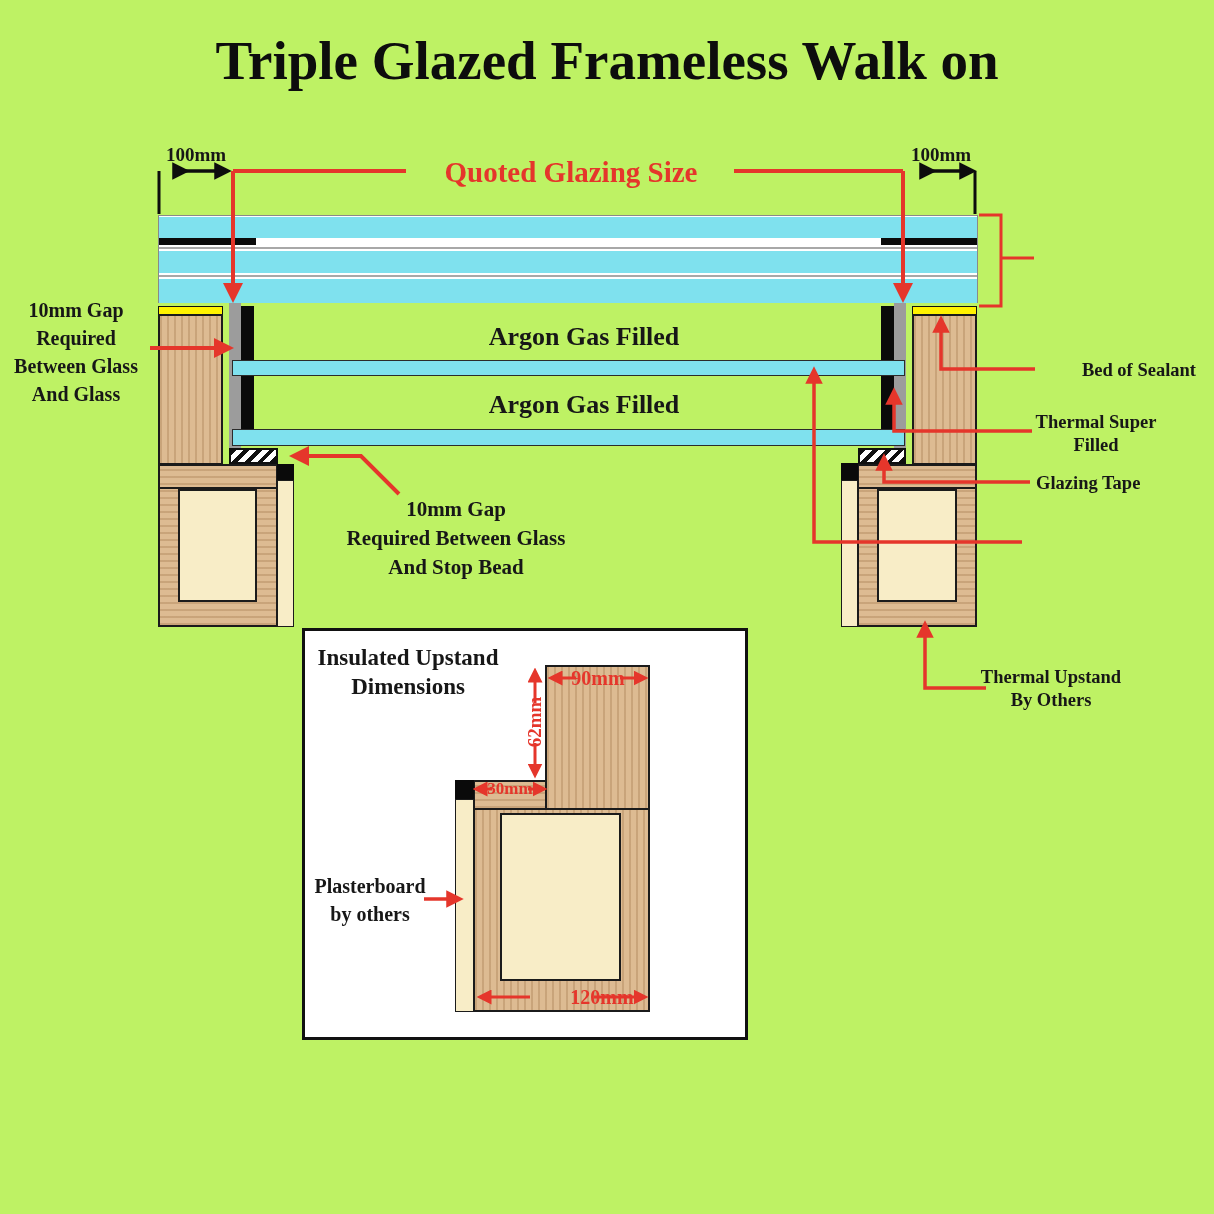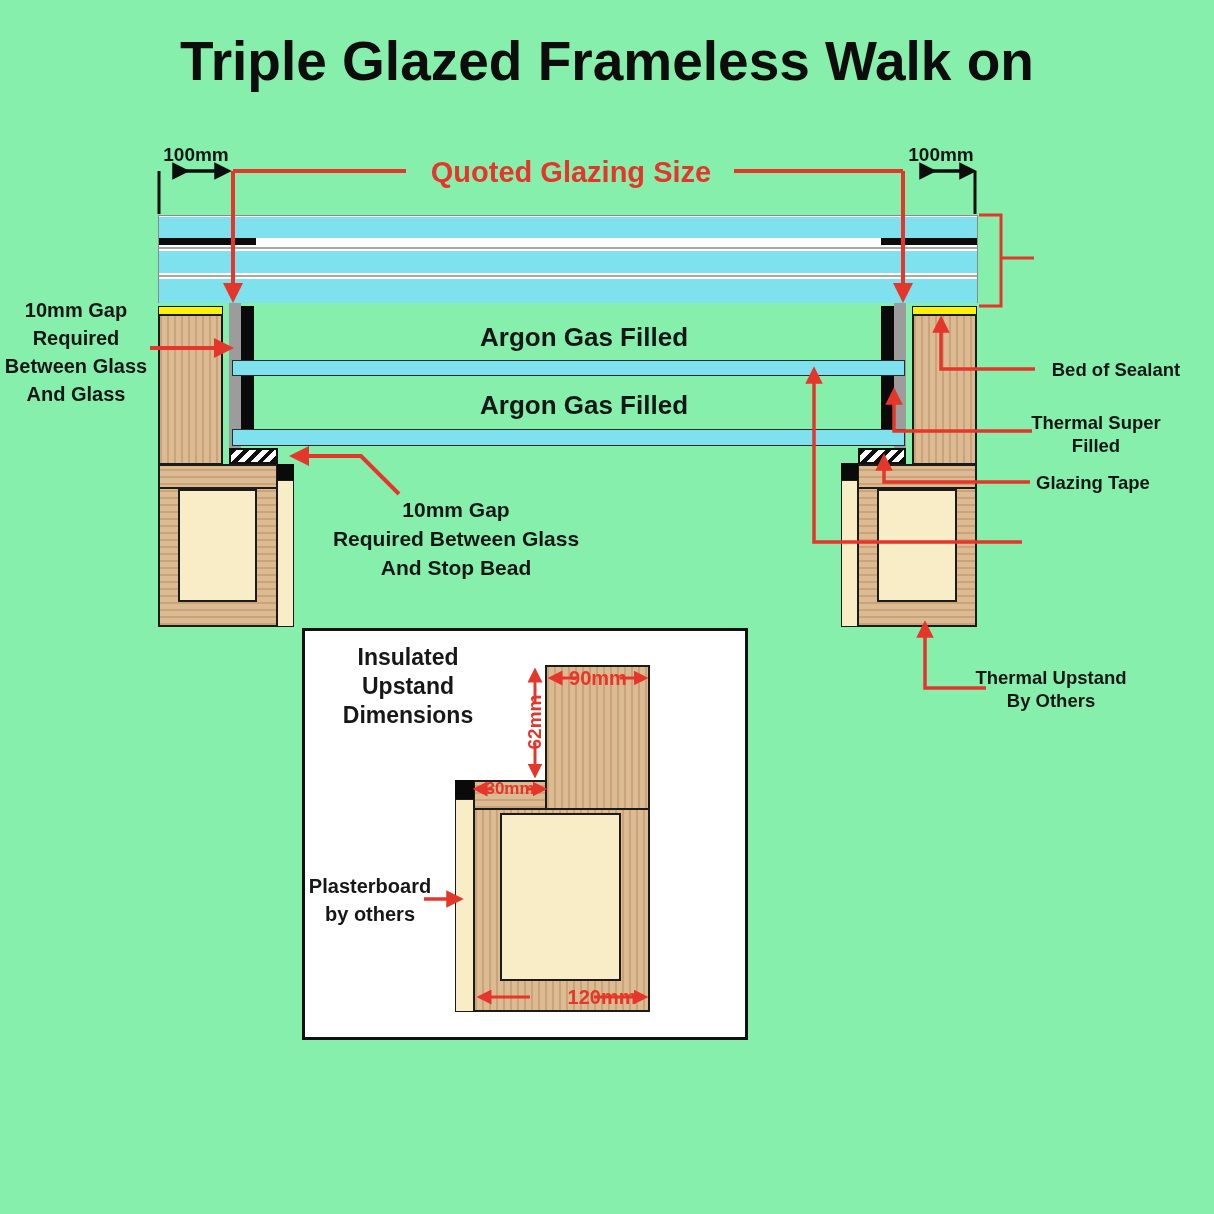--- a/index.html
+++ b/index.html
@@ -1,16 +1,16 @@
 <!DOCTYPE html>
 <html style="--glass: #7FE1EE; --wood: #DDBB92; --cream: #F8EDC7; --sealant-yellow: #FFF200; --spacer-gray: #9C9C9C; --accent-red: #E5362B;"><head>
 <meta charset="utf-8">
 <style>
   html,body{margin:0;padding:0;background:#fff;font-family:"Liberation Sans",sans-serif;}
-  #page{position:relative;width:1214px;height:1214px;background:#86efac;overflow:hidden;}
+  #page{position:relative;width:1214px;height:1214px;background:#bef264;overflow:hidden;font-family:Liberation Serif, serif;}
   .abs{position:absolute;}
   .wood{background-color:var(--wood,#DDBB92);
         background-image:repeating-linear-gradient(90deg,rgba(140,95,50,.25) 0 2px,rgba(0,0,0,0) 2px 7px);
         border:2px solid #1b1b1b;box-sizing:border-box;}
   .wood-h{background-image:repeating-linear-gradient(0deg,rgba(140,95,50,.25) 0 2px,rgba(0,0,0,0) 2px 7px);}
   .cream{background:var(--cream,#F8EDC7);border:2px solid #1b1b1b;box-sizing:border-box;}
   .cyan{background:var(--glass,#7FE1EE);}
   .lbl{position:absolute;font-weight:700;color:#171717;text-align:center;line-height:28px;font-size:20px;}
   .red{color:var(--accent-red,#E5362B);}
   .hatch{background:repeating-linear-gradient(135deg,#101010 0 4px,#ffffff 4px 9px);border:2px solid #101010;box-sizing:border-box;}
@@ -144,21 +144,21 @@
     <div>And Glass</div>
   </div>
 
   <div class="lbl" style="left:300px;top:495px;width:312px;font-size:21px;line-height:29px;">
     <div>10mm Gap</div>
     <div>Required Between Glass</div>
     <div>And Stop Bead</div>
   </div>
 
 
-  <div class="lbl" style="left:1036px;top:359px;width:160px;font-size:18.5px;line-height:22px;text-align:center;">Bed of Sealant</div>
+  <div class="lbl" style="left:1036px;top:359px;width:160px;font-size:18.5px;line-height:22px;text-align:right;">Bed of Sealant</div>
 
   <div class="lbl" style="left:1022px;top:411px;width:148px;font-size:18.5px;line-height:23px;">
     <div>Thermal Super</div>
     <div>Filled</div>
   </div>
 
   <div class="lbl" style="left:1036px;top:472px;width:140px;font-size:18.5px;line-height:22px;text-align:left;">Glazing Tape</div>
 
 
   <div class="lbl" style="left:312px;top:643px;width:192px;font-size:23px;line-height:29px;">

